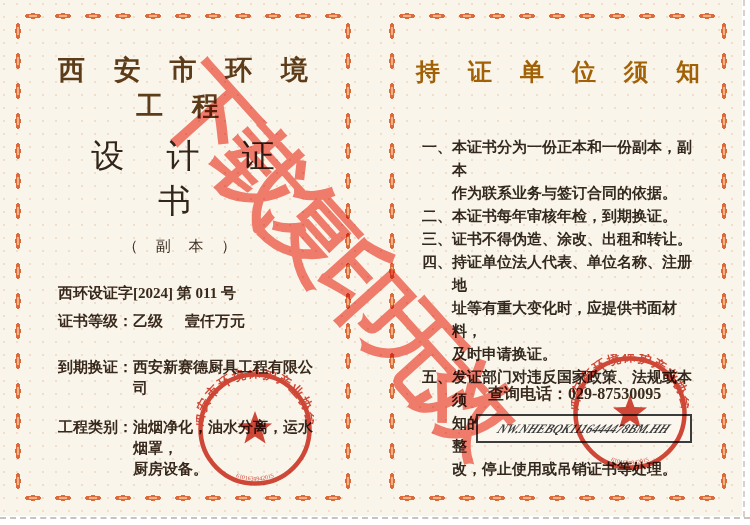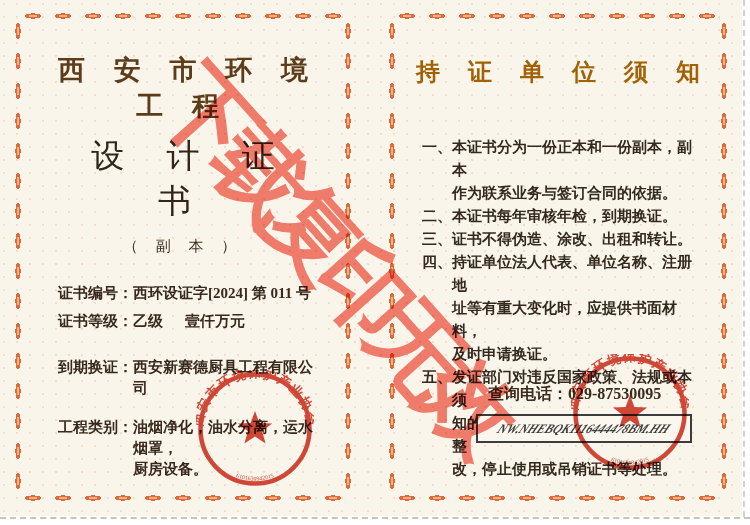--- a/index.html
+++ b/index.html
@@ -83,21 +83,20 @@
     <div class="bb"></div>
     <div class="bl"></div>
     <div class="br"></div>
 
     <div class="lp-inner">
       <div class="t1">西 安 市 环 境 工 程</div>
       <div class="t2">设 计 证 书</div>
       <div class="copy">（ 副 本 ）</div>
 
       <div class="frow r-certno">
-        <span class="lab">证书编号：</span>
         <span class="val">西环设证字[2024]  第  011 号</span>
       </div>
 
       <div class="frow r-grade">
         <span class="lab">证书等级：</span>
         <span class="val">乙级</span>
         <span class="gap"></span>
         <span class="val">壹仟万元</span>
       </div>
 

